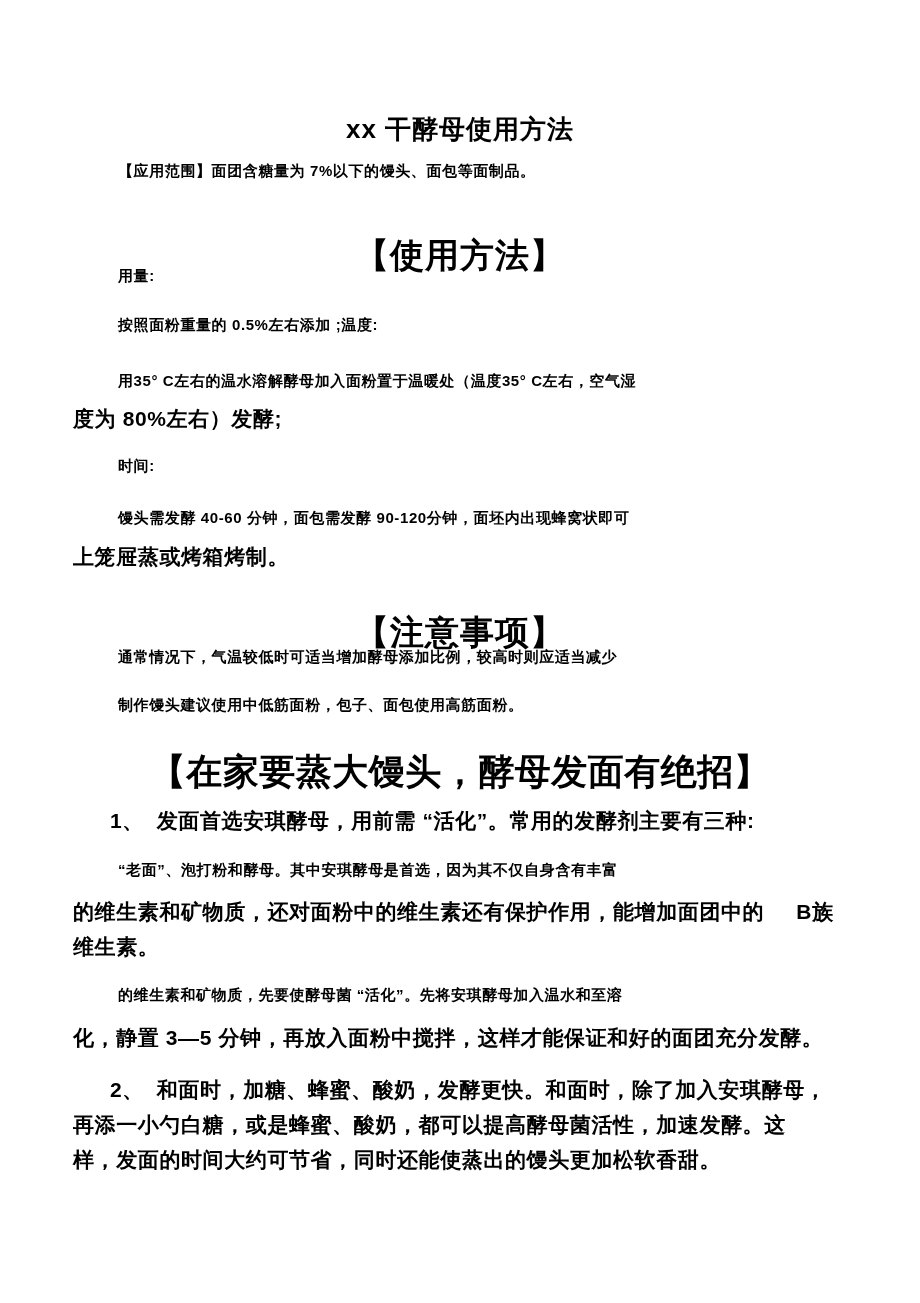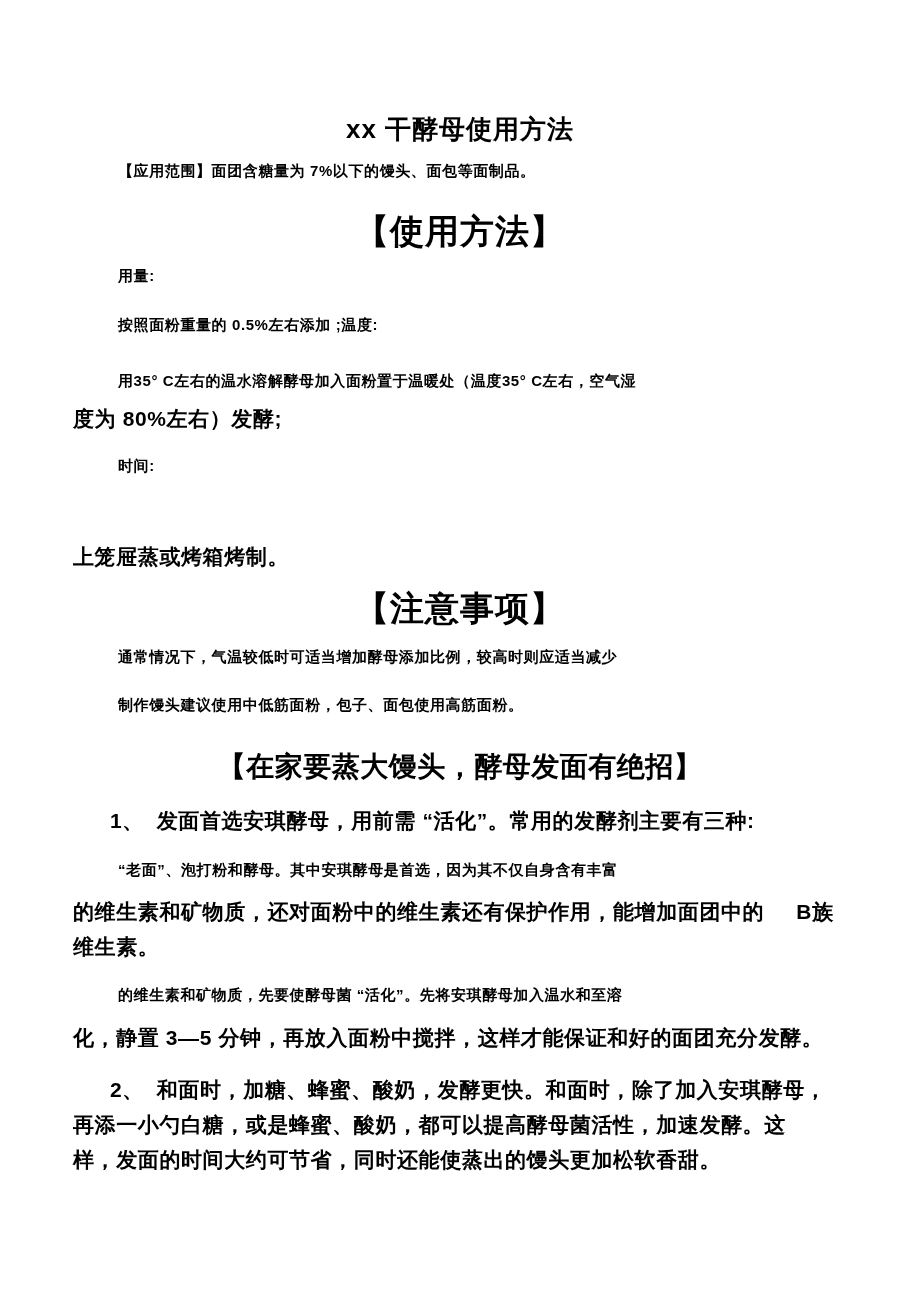--- a/index.html
+++ b/index.html
@@ -22,25 +22,26 @@
     left:0; width:920px;
     text-align:center;
     font-size:26px;
     letter-spacing:1px;
   }
   .heading{
     left:0; width:920px;
     text-align:center;
     font-size:34px;
     letter-spacing:1px;
+    margin-top:24px;
   }
   .heading-long{
     left:0; width:920px;
     text-align:center;
-    font-size:28px;
+    font-size:36px;
     letter-spacing:0.5px;
   }
   .body-indent{
     left:118px;
     font-size:15px;
     letter-spacing:0.6px;
   }
   .body-cont{
     left:73px;
     font-size:21px;
@@ -62,20 +63,21 @@
 
   <div class="line body-indent" style="top:162px">【应用范围】面团含糖量为 7%以下的馒头、面包等面制品。</div>
 
   <div class="line heading" style="top:209px">【使用方法】</div>
 
   <div class="line body-indent" style="top:267px">用量:</div>
   <div class="line body-indent" style="top:316px">按照面粉重量的 0.5%左右添加 ;温度:</div>
   <div class="line body-indent" style="top:372px">用35° C左右的温水溶解酵母加入面粉置于温暖处（温度35° C左右，空气湿</div>
   <div class="line body-cont" style="top:405px">度为 80%左右）发酵;</div>
   <div class="line body-indent" style="top:457px">时间:</div>
+  <div class="line body-indent" style="top:509px">馒头需发酵 40-60 分钟，面包需发酵 90-120分钟，面坯内出现蜂窝状即可</div>
   <div class="line body-cont" style="top:543px">上笼屉蒸或烤箱烤制。</div>
 
   <div class="line heading" style="top:586px">【注意事项】</div>
 
   <div class="line body-indent" style="top:648px">通常情况下，气温较低时可适当增加酵母添加比例，较高时则应适当减少</div>
   <div class="line body-indent" style="top:696px">制作馒头建议使用中低筋面粉，包子、面包使用高筋面粉。</div>
 
   <div class="line heading-long" style="top:748px">【在家要蒸大馒头，酵母发面有绝招】</div>
 
   <div class="line body-item" style="top:807px">1、  发面首选安琪酵母，用前需 “活化”。常用的发酵剂主要有三种:</div>

